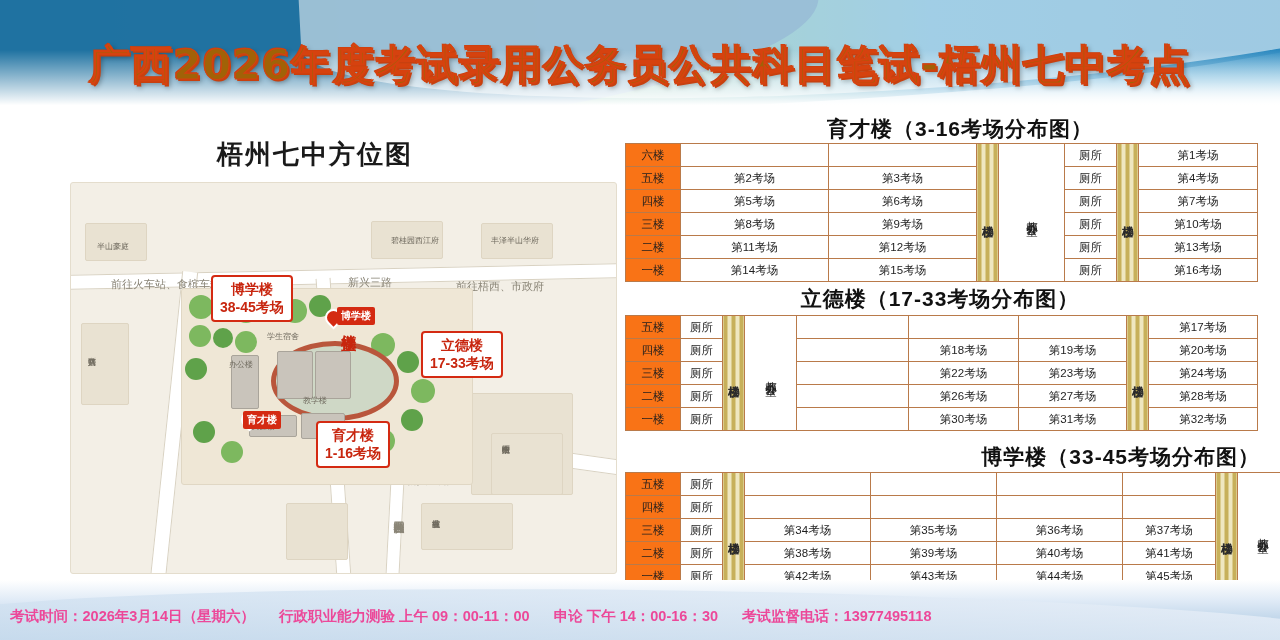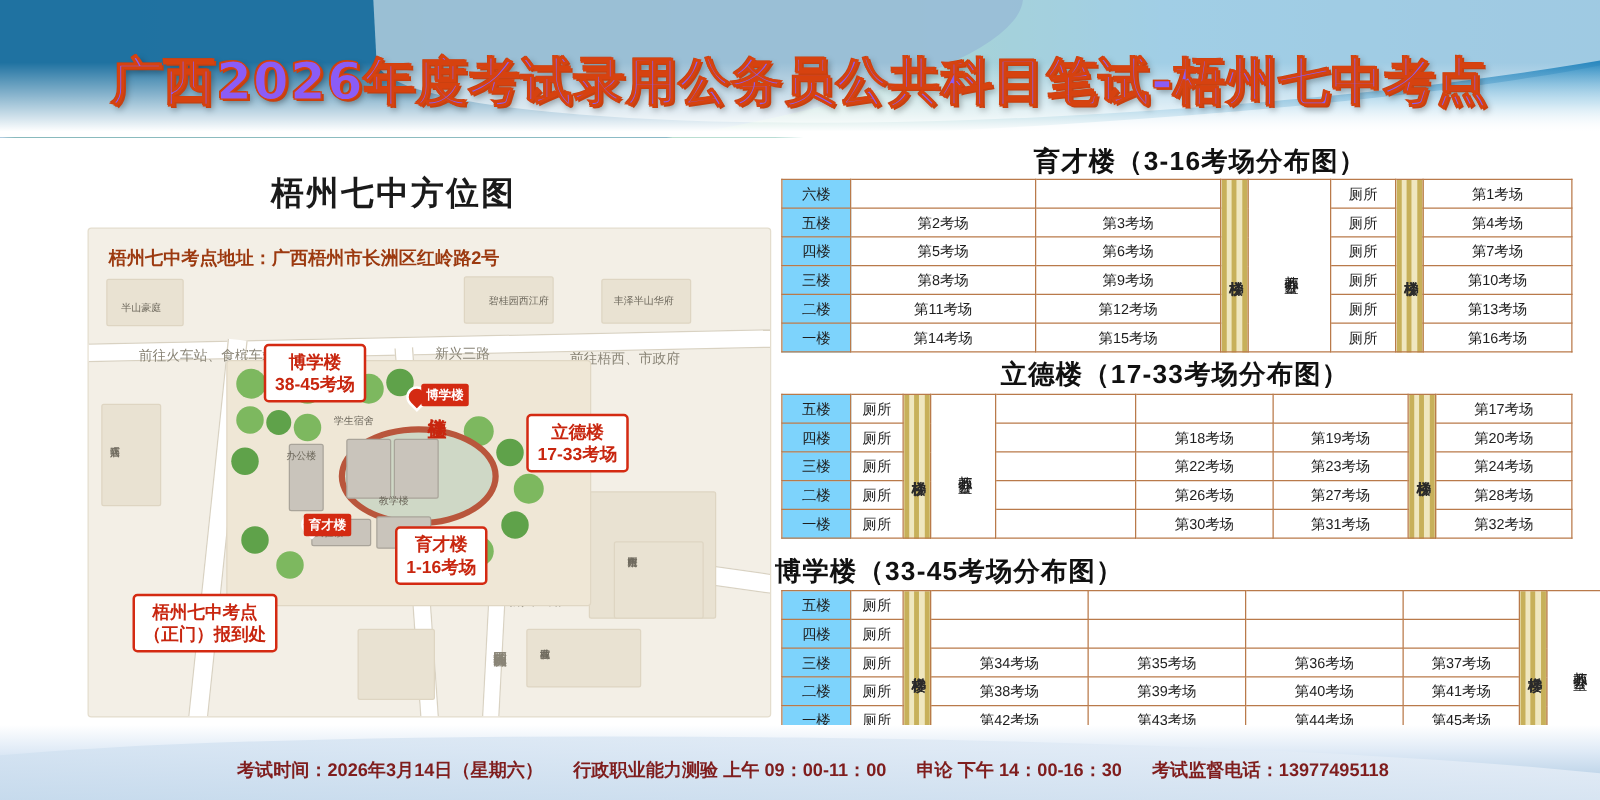--- a/index.html
+++ b/index.html
@@ -32,21 +32,21 @@
     background:linear-gradient(180deg,rgba(255,255,255,0) 0%,#ffffff 92%);
   }
   
   .title-wrap{
     position:absolute;left:0;top:38px;width:1280px;text-align:center;z-index:5;
   }
   .main-title{
     display:inline-block;
     font-family:"DejaVu Sans","Liberation Sans",sans-serif;
     font-size:41px;font-weight:bold;letter-spacing:1px;
-    color:#8b5cf6;
+    color:#a16207;
     -webkit-text-stroke:1px #d6420f;
     text-shadow:
       2px 2px 0 #c8400f,
       -1px -1px 0 #c8400f,
       3px 3px 5px rgba(0,0,0,.35);
     white-space:nowrap;
   }
   
   .map-title{
     position:absolute;left:150px;top:137px;width:330px;text-align:center;
@@ -93,62 +93,61 @@
     position:absolute;font-size:21px;font-weight:bold;color:#111;letter-spacing:1px;white-space:nowrap;
   }
   table.floor{
     position:absolute;border-collapse:collapse;background:#fff;
     font-size:11.5px;color:#1e1e1e;table-layout:fixed;
   }
   table.floor td{
     border:1px solid #b97a4a;text-align:center;vertical-align:middle;
     height:22px;padding:0 2px;white-space:nowrap;
   }
-  td.floorname{background:#7dd3fc;font-weight:normal;}
+  td.floorname{background:#f97316;font-weight:normal;}
   td.stair{
     background:repeating-linear-gradient(90deg,#c7b05a 0 4px,#efe7c0 4px 8px);
     font-weight:bold;color:#2a2a2a;
   }
   td.office{background:#ffffff;font-weight:normal;letter-spacing:1px;}
   .office-inner{writing-mode:vertical-rl;text-orientation:upright;line-height:1.15;display:inline-block;}
   td.blank{background:#ffffff;}
   
   .bottom-band{
     position:absolute;left:0;bottom:0;width:1280px;height:60px;
     background:linear-gradient(180deg,#ffffff 0%,#dfeaf6 35%,#bcd3e8 70%,#9dc0dd 100%);
     overflow:hidden;
   }
   .bottom-band .bsw{
     position:absolute;left:-100px;bottom:-40px;width:1500px;height:90px;
     background:linear-gradient(90deg,#cfe0f0,#e8eff8);border-radius:60% 50% 0 0;transform:rotate(1deg);opacity:.8;
   }
   .footer-text{
-    position:absolute;left:0;bottom:14px;width:1121px;text-align:right;
-    font-size:14.5px;font-weight:bold;color:#7f1d1d;z-index:3;white-space:nowrap;
+    position:absolute;left:0;bottom:14px;width:1121px;text-align:left;
+    font-size:14.5px;font-weight:bold;color:#ec4899;z-index:3;white-space:nowrap;
   }
   .footer-text span{margin:0 10px;}
 </style>
 </head>
 <body>
 
 <div class="top-band">
   <div class="swoosh2"></div>
   <div class="swoosh1"></div>
   <div class="swoosh3"></div>
   <div class="fade"></div>
 </div>
 
 <div class="title-wrap">
   <div class="main-title">广西2026年度考试录用公务员公共科目笔试-梧州七中考点</div>
 </div>
 
 <div class="map-title">梧州七中方位图</div>
 
 <div class="map-box">
-  <div class="map-addr">梧州七中考点地址：广西梧州市长洲区红岭路2号</div>
 
   <div class="road" style="left:-10px;top:86px;width:570px;height:13px;transform:rotate(-1.2deg);"></div>
   <div class="road" style="left:150px;top:250px;width:420px;height:14px;transform:rotate(8deg);"></div>
   <div class="road-v" style="left:95px;top:88px;width:14px;height:310px;transform:rotate(6deg);"></div>
   <div class="road-v" style="left:255px;top:95px;width:13px;height:300px;transform:rotate(-4deg);"></div>
   <div class="road-v" style="left:318px;top:255px;width:12px;height:140px;transform:rotate(3deg);"></div>
 
   <div class="road-label" style="left:40px;top:94px;">前往火车站、食槟车站</div>
   <div class="road-label" style="left:277px;top:92px;">新兴三路</div>
   <div class="road-label" style="left:385px;top:96px;">前往梧西、市政府</div>
@@ -217,24 +216,20 @@
     <div>38-45考场</div>
   </div>
   <div class="callout" style="left:350px;top:148px;">
     <div>立德楼</div>
     <div>17-33考场</div>
   </div>
   <div class="callout" style="left:245px;top:238px;">
     <div>育才楼</div>
     <div>1-16考场</div>
   </div>
-  <div class="callout" style="left:35px;top:292px;">
-    <div>梧州七中考点</div>
-    <div>（正门）报到处</div>
-  </div>
 </div>
 
 <div class="sec-title" style="left:660px;top:115px;width:600px;text-align:center;">
   <span>育才楼</span><span>（3-16考场分布图）</span>
 </div>
 
 <table class="floor" style="left:625px;top:143px;width:632px;">
   <colgroup>
     <col style="width:55px">
       <col style="width:148px">
@@ -350,21 +345,21 @@
       <td class="floorname">一楼</td>
       <td>厕所</td>
       <td></td>
       <td>第30考场</td>
       <td>第31考场</td>
       <td>第32考场</td>
     </tr>
   </tbody>
 </table>
 
-<div class="sec-title" style="left:620px;top:443px;width:640px;text-align:left;">
+<div class="sec-title" style="left:620px;top:443px;width:640px;text-align:right;">
   <span>博学楼</span><span>（33-45考场分布图）</span>
 </div>
 
 <table class="floor" style="left:625px;top:472px;width:632px;">
   <colgroup>
     <col style="width:55px">
       <col style="width:42px">
       <col style="width:22px">
     <col style="width:126px">
       <col style="width:126px">

